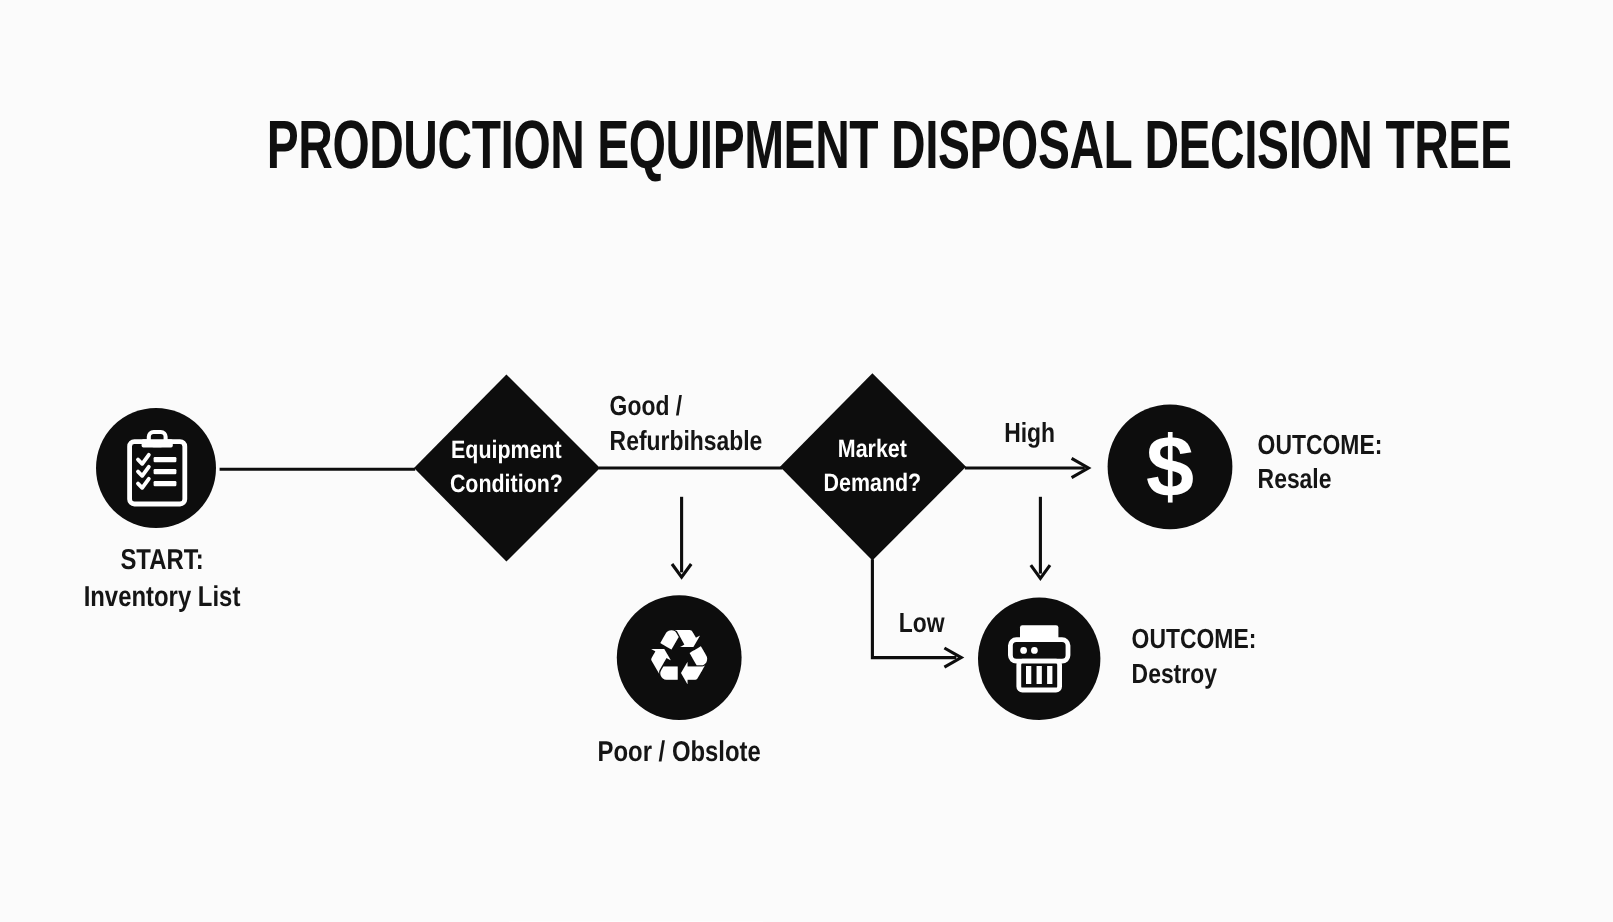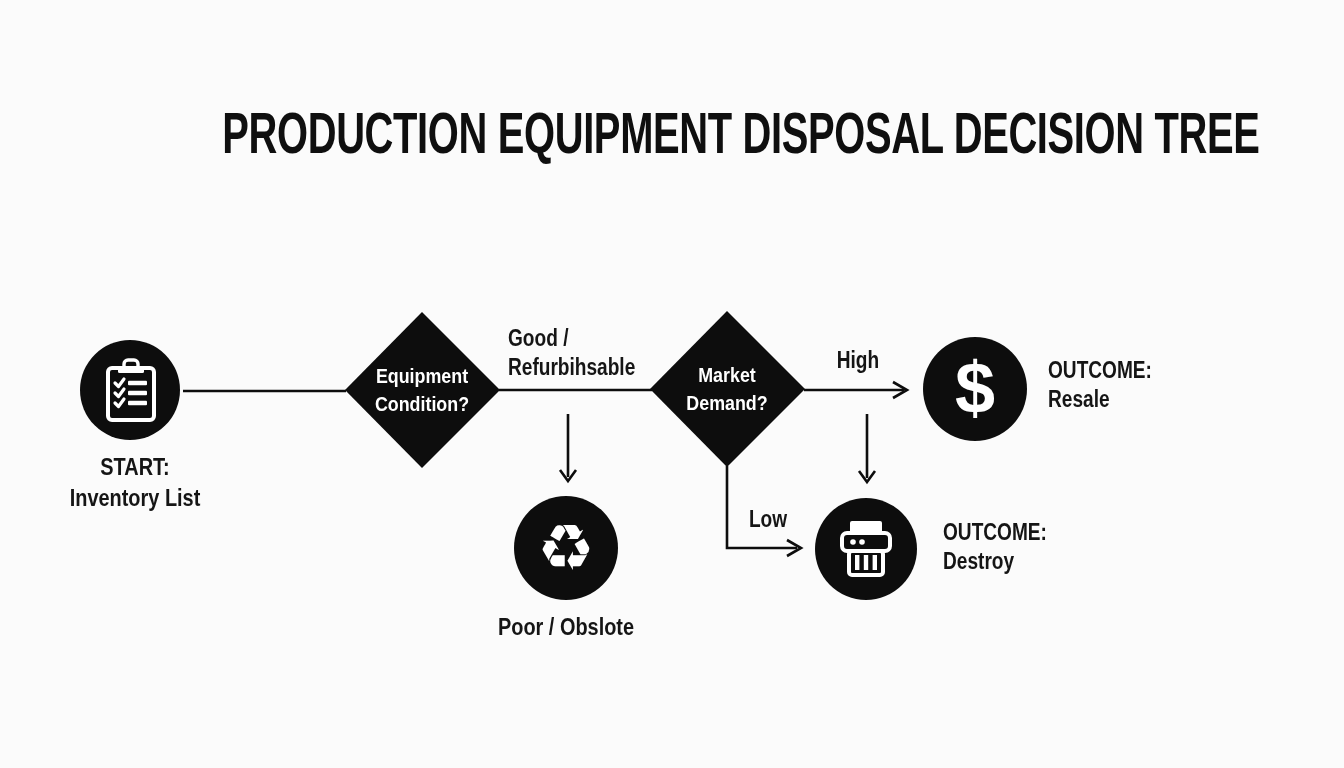--- a/index.html
+++ b/index.html
@@ -5,21 +5,21 @@
   html,body{margin:0;padding:0;}
   .canvas{
     position:relative;
     width:1344px;height:768px;
     background:#fbfbfb;
     overflow:hidden;
     font-family:"Liberation Sans","DejaVu Sans",sans-serif;
     color:#131313;
   }
   .title-wrap{
-    position:absolute;left:0;top:100px;width:1344px;
+    position:absolute;left:0;top:88px;width:1344px;
     text-align:left;
   }
   .title-wrap span{
     display:inline-block;
     font-size:57px;font-weight:bold;
     letter-spacing:-0.5px;
     color:#0f0f0f;
     transform:scaleX(0.70);
     transform-origin:50% 50%;
     white-space:nowrap;

